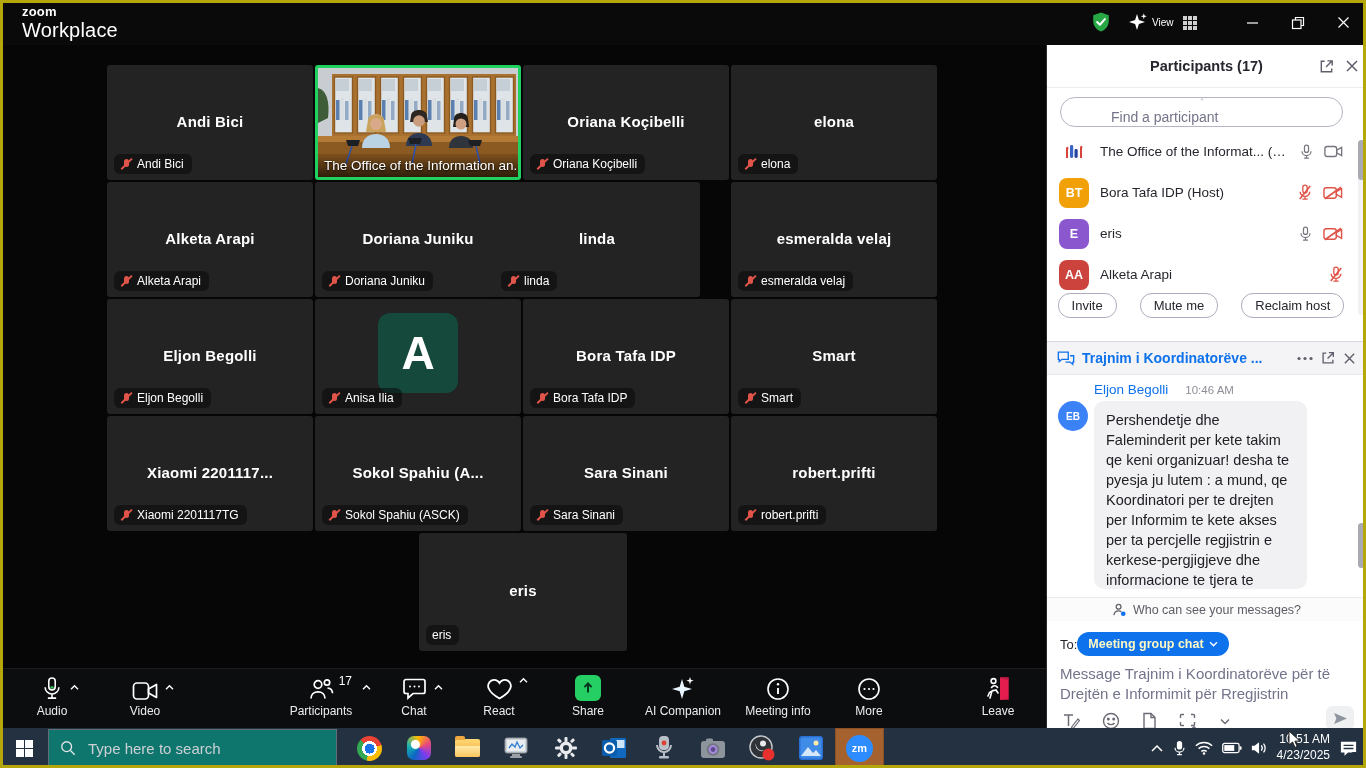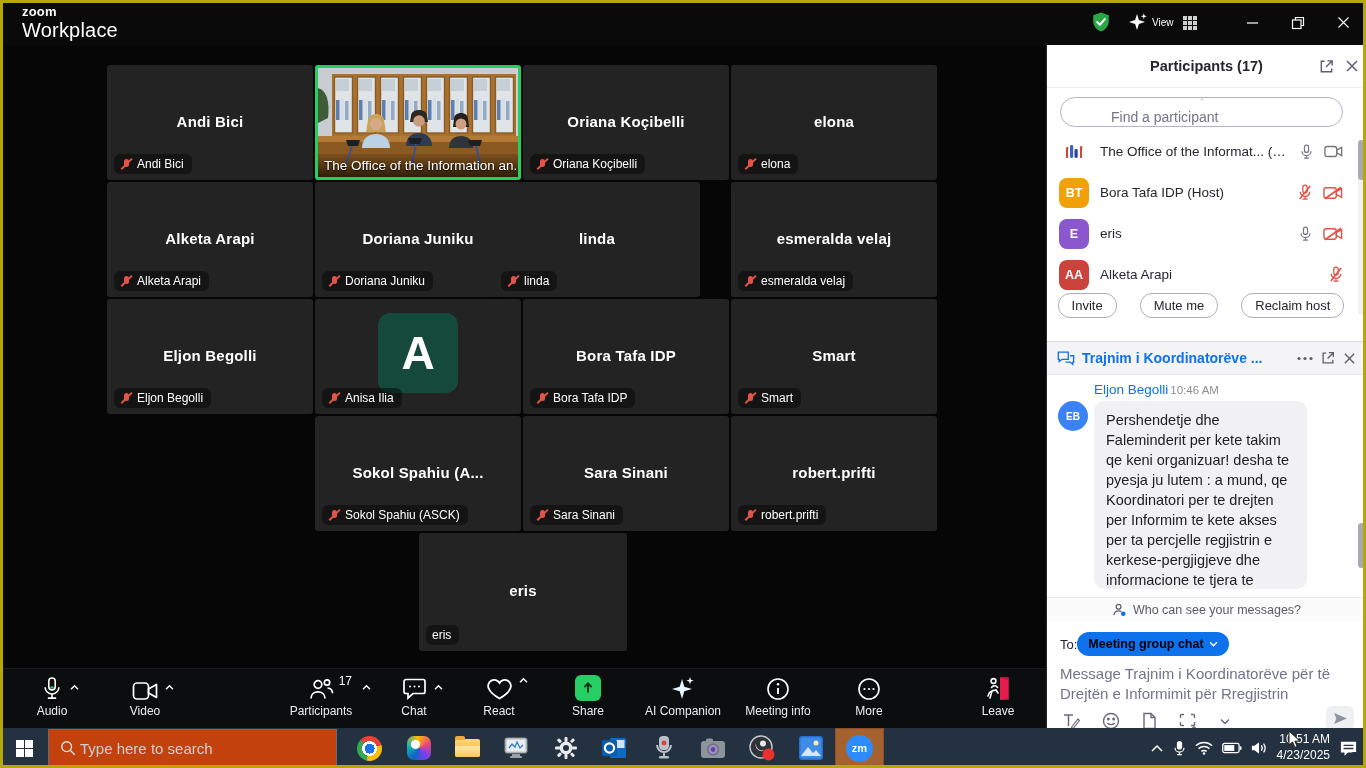--- a/index.html
+++ b/index.html
@@ -45,44 +45,44 @@
   #pp-buttons{position:absolute;left:0;top:248px;width:308px;display:flex;justify-content:center;gap:23px;}
   .pbtn{border:1px solid #adadbe;border-radius:12px;background:#fff;padding:4px 13px;font-size:13px;color:#26262e;font-family:"Liberation Sans",sans-serif;}
 
   
   #chat-sec{position:absolute;left:0;top:296px;width:319px;height:387px;background:#fff;border-top:1px solid #d8d8de;}
   #chat-header{position:absolute;left:0;top:0;right:0;height:33px;background:#f4f4f6;border-bottom:1px solid #e7e7ec;display:flex;align-items:center;padding:0 10px;gap:7px;box-sizing:border-box;}
   #chat-title{color:#0e72ed;font-size:14px;font-weight:bold;white-space:nowrap;overflow:hidden;text-overflow:ellipsis;max-width:185px;}
   #chat-header .sp{flex:1;}
   #msg-area{position:absolute;left:0;top:33px;right:0;height:222px;overflow:hidden;}
   #msg-sender{position:absolute;left:47px;top:7px;font-size:13.5px;color:#0e72ed;}
-  #msg-time{color:#8e8e99;font-size:11.5px;margin-left:2px;}
+  #msg-time{color:#8e8e99;font-size:11.5px;margin-left:17px;}
   #msg-av{position:absolute;left:11px;top:26px;width:30px;height:30px;border-radius:50%;background:#3b82f6;color:#fff;font-size:10px;font-weight:bold;display:flex;align-items:center;justify-content:center;}
   #msg-bubble{position:absolute;left:47px;top:26px;width:213px;height:188px;background:#f1f1f3;border-radius:10px;padding:9px 12px;box-sizing:border-box;font-size:14.5px;line-height:1.38;color:#202026;overflow:hidden;}
   #chat-thumb{position:absolute;right:1px;top:148px;width:7px;height:45px;background:#a9a9b2;border-radius:4px;}
   #privacy-bar{position:absolute;left:0;top:255px;right:0;height:23px;background:#fbfbfc;border-top:1px solid #e9e9ee;display:flex;align-items:center;justify-content:center;gap:6px;font-size:12.5px;color:#5c5c66;}
   #to-row{position:absolute;left:13px;top:290px;display:flex;align-items:center;gap:0;}
   #to-label{font-size:13px;color:#26262e;}
-  #to-pill{background:#0e72ed;color:#000000;font-size:12.5px;font-weight:bold;border-radius:13px;padding:5px 11px;display:flex;align-items:center;gap:5px;border:none;font-family:"Liberation Sans",sans-serif;}
+  #to-pill{background:#0e72ed;color:#fef9c3;font-size:12.5px;font-weight:bold;border-radius:13px;padding:5px 11px;display:flex;align-items:center;gap:5px;border:none;font-family:"Liberation Sans",sans-serif;}
   #compose-ph{position:absolute;left:13px;top:322px;width:290px;font-size:15px;color:#73738c;line-height:1.35;}
   #compose-icons{position:absolute;left:15px;top:370px;display:flex;align-items:center;gap:22px;}
   #send-btn{position:absolute;right:12px;top:364px;width:28px;height:24px;border-radius:6px;background:#eef0f2;display:flex;align-items:center;justify-content:center;border:none;}
 
   
   #toolbar{position:absolute;left:0;top:668px;width:1046px;height:60px;background:#0c0d0f;border-top:1px solid #1d1d1f;box-sizing:border-box;}
   .titem{position:absolute;top:6px;display:flex;flex-direction:column;align-items:center;color:#ececec;font-size:12px;gap:3px;width:90px;}
   .ticon{height:26px;display:flex;align-items:flex-end;justify-content:center;position:relative;}
   .chev{position:absolute;right:-17px;top:9px;}
   .badge17{position:absolute;right:-18px;top:-1px;font-size:12px;color:#fff;}
   .share-box{width:26px;height:26px;border-radius:6px;background:#26cf63;display:flex;align-items:center;justify-content:center;}
 
   
   #taskbar{position:absolute;left:0;top:728px;width:1366px;height:40px;background:#243140;display:flex;align-items:center;}
   #start-btn{width:48px;height:40px;display:flex;align-items:center;justify-content:center;}
-  #tb-search{width:289px;height:38px;background:#c2410c;border:1px solid #646c75;box-sizing:border-box;display:flex;align-items:center;padding:0 11px;gap:2px;}
+  #tb-search{width:289px;height:38px;background:#0f766e;border:1px solid #646c75;box-sizing:border-box;display:flex;align-items:center;padding:0 11px;gap:10px;}
   #tb-search input{background:transparent;border:none;outline:none;color:#d7dade;font-size:15px;flex:1;font-family:"Liberation Sans",sans-serif;}
   #tb-search input::placeholder{color:#ccd0d5;}
   .task-ic{width:49px;height:40px;display:flex;align-items:center;justify-content:center;flex:none;}
   #zm-slot{background:#a5622f;box-shadow:inset 0 0 0 1px #8a4f24;}
   #zm-circ{width:27px;height:27px;border-radius:50%;background:#2d8cff;color:#fff;font-size:11px;font-weight:bold;display:flex;align-items:center;justify-content:center;}
   #tray{position:absolute;right:0;top:0;height:40px;display:flex;align-items:center;gap:9px;padding-right:8px;}
   #clock{color:#fff;font-size:12px;text-align:right;line-height:1.3;}
   .ic-chrome{width:25px;height:25px;border-radius:50%;background:radial-gradient(circle at 50% 50%,#1a73e8 0 5px,#fff 5px 7.5px,rgba(0,0,0,0) 7.5px),conic-gradient(from -45deg,#ea4335 0 33%,#fbbc05 0 66%,#34a853 0 100%);}
   .ic-copilot{width:24px;height:24px;border-radius:7px;background:radial-gradient(circle at 35% 35%,#fff 0 4px,rgba(255,255,255,0) 5px),conic-gradient(from 210deg,#0b66c3,#19b5b0,#ffb900,#e8487c,#7a3df0,#0b66c3);}
   .ic-folder{width:25px;height:18px;background:linear-gradient(#ffd873,#f0a93f);border-radius:2px;position:relative;}
@@ -272,20 +272,27 @@
   </div>
 
   <div class="tile" style="left:731px;top:254px">
     <div class="tname">Smart</div>
     <div class="tlabel">
         <span class="mm"></span>
         <span>Smart</span>
       </div>
   </div>
 
+  <div class="tile" style="left:107px;top:371px">
+    <div class="tname">Xiaomi 2201117...</div>
+    <div class="tlabel">
+        <span class="mm"></span>
+        <span>Xiaomi 2201117TG</span>
+      </div>
+  </div>
 
   <div class="tile" style="left:315px;top:371px">
     <div class="tname">Sokol  Spahiu  (A...</div>
     <div class="tlabel">
         <span class="mm"></span>
         <span>Sokol Spahiu (ASCK)</span>
       </div>
   </div>
 
   <div class="tile" style="left:523px;top:371px">

